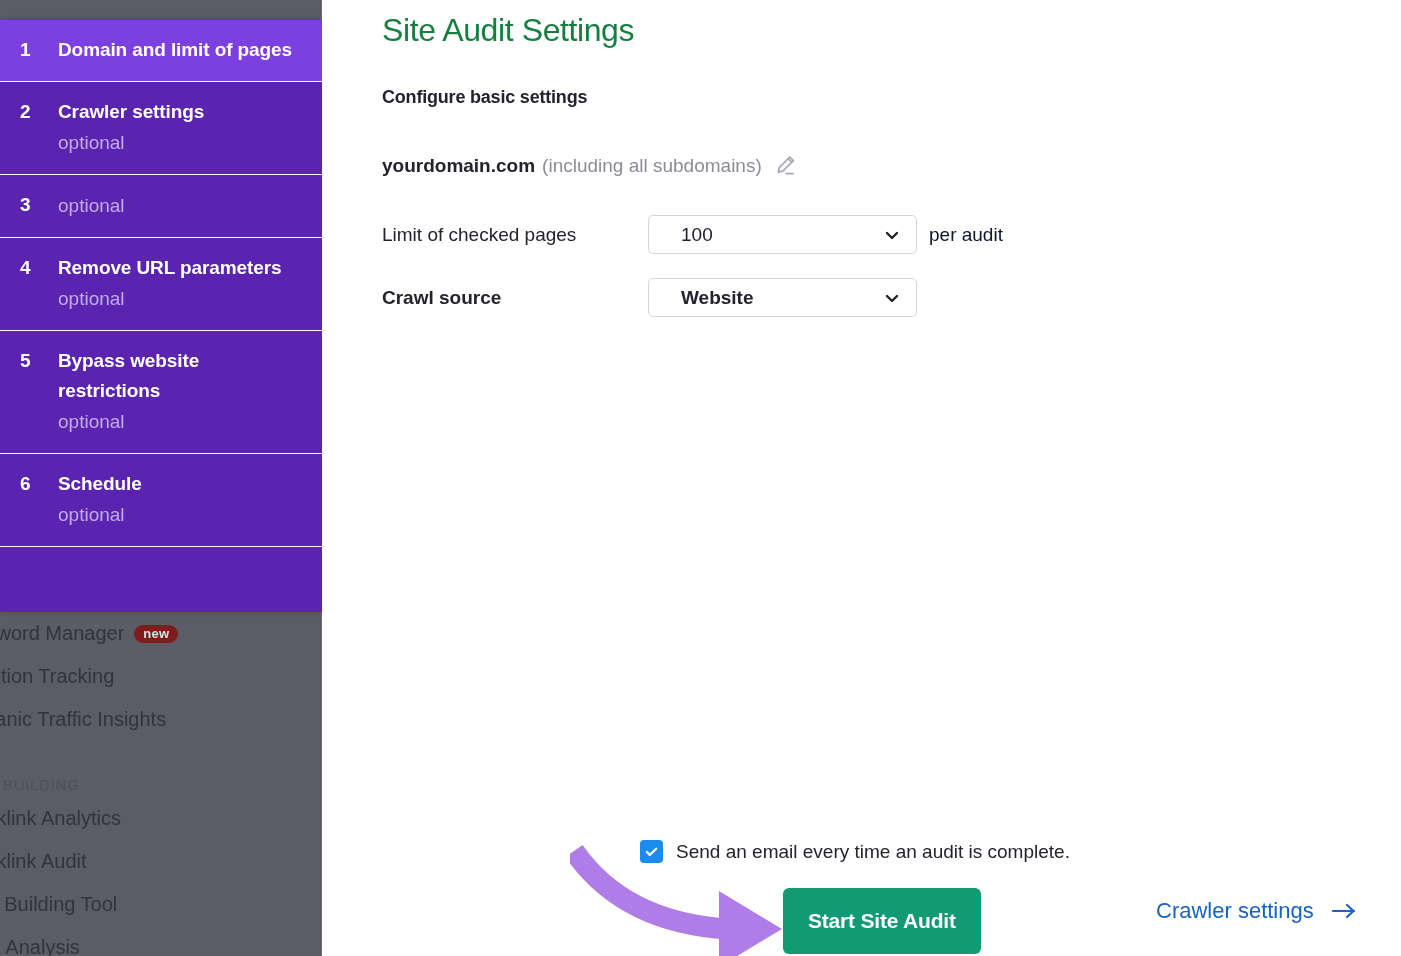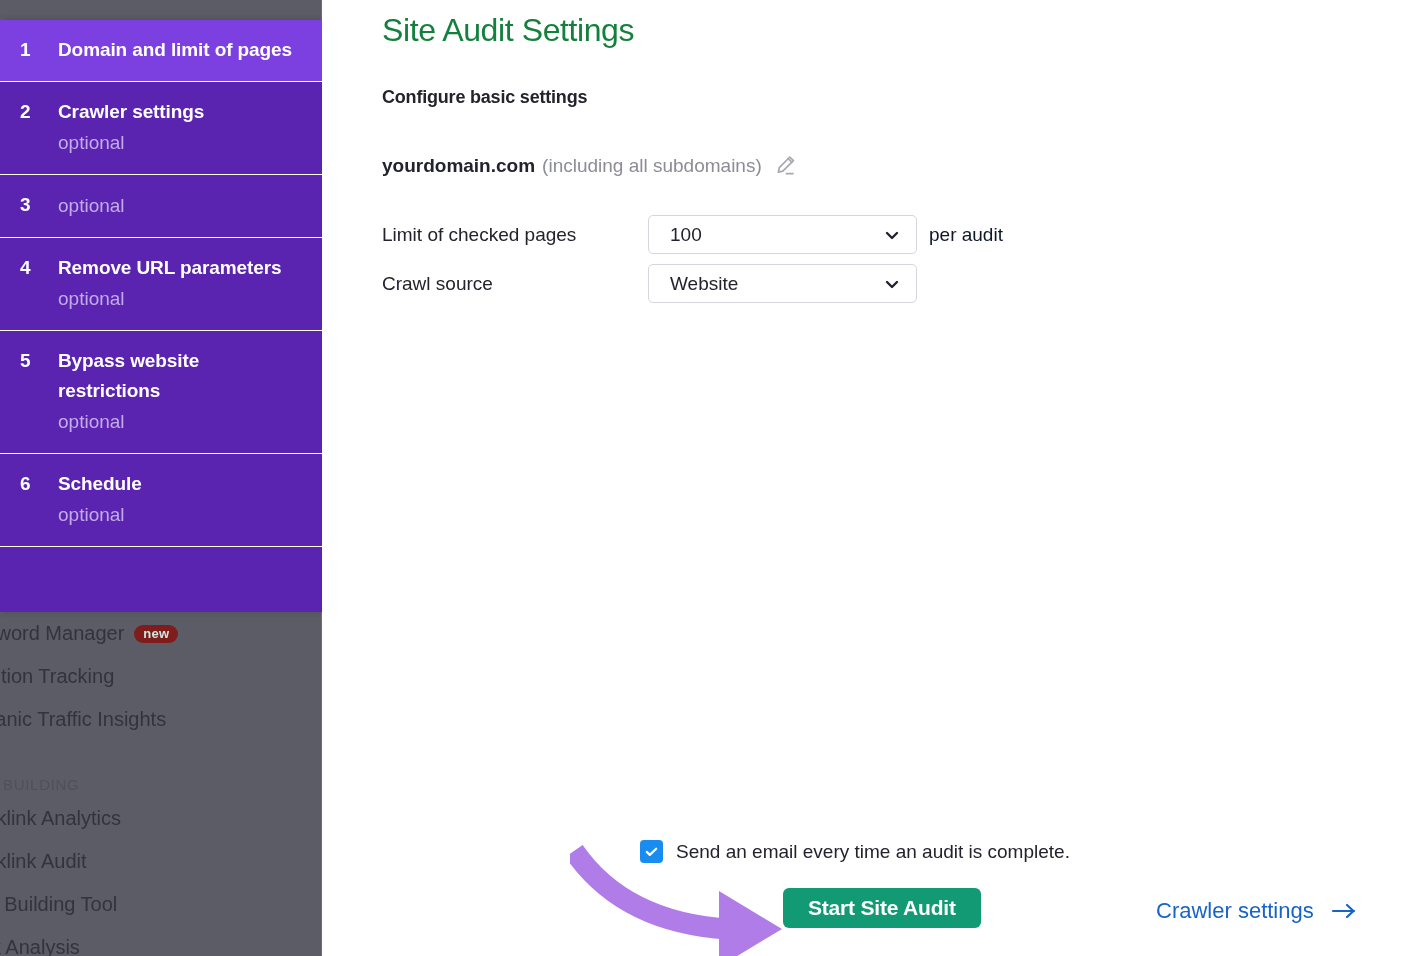--- a/index.html
+++ b/index.html
@@ -142,21 +142,21 @@
   }
 
   .form-row {
     position: absolute;
     left: 60px;
     display: flex;
     align-items: center;
   }
   .row-scope  { top: 154px; }
   .row-limit  { top: 215px; }
-  .row-source { top: 264px; }
+  .row-source { top: 278px; font-weight: bold; }
 
   .field-label {
     width: 266px;
     flex: 0 0 266px;
     font-size: 19px;
     color: #23232d;
   }
 
   .scope-value {
     font-size: 19px;
@@ -177,21 +177,21 @@
 
   .select {
     position: relative;
     width: 269px;
     height: 39px;
     border: 1px solid #d5d5dd;
     border-radius: 5px;
     background: #ffffff;
     display: flex;
     align-items: center;
-    padding: 0 21px;
+    padding: 0 32px;
     font-size: 19px;
     color: #23232d;
     cursor: pointer;
   }
   .select .chev {
     position: absolute;
     right: 14px;
     top: 50%;
     transform: translateY(-50%);
     display: flex;
@@ -224,21 +224,21 @@
   .email-label {
     margin-left: 13px;
     font-size: 19px;
     color: #23232d;
   }
 
   .start-btn {
     position: absolute;
     left: 461px;
     top: 888px;
-    height: 40px;
+    height: 66px;
     background: #119a74;
     color: #ffffff;
     border: none;
     border-radius: 6px;
     font-family: "Liberation Sans", sans-serif;
     font-size: 21px;
     font-weight: bold;
     padding: 0 25px;
     cursor: pointer;
     letter-spacing: -.2px;

